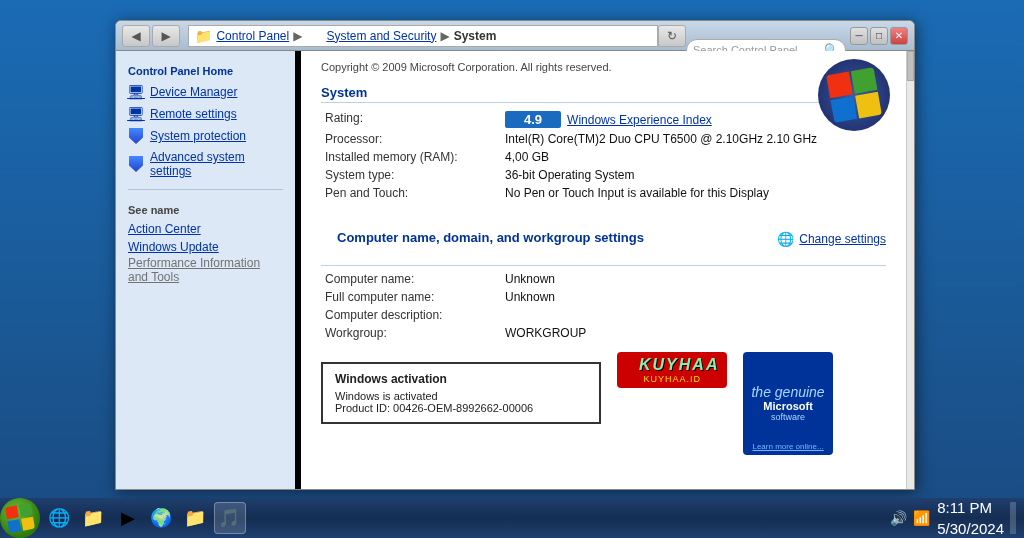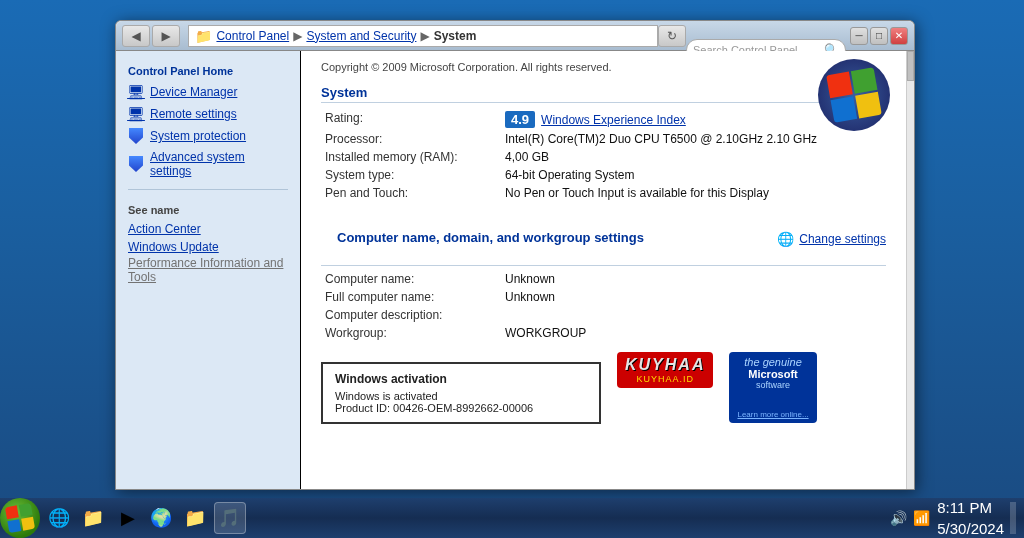--- a/index.html
+++ b/index.html
@@ -162,21 +162,21 @@
     .content-area {
       display: flex;
       flex: 1;
       overflow: hidden;
     }
 
     
     .sidebar {
       width: 185px;
       background: #dce8f5;
-      border-right: 1px solid #000000;
+      border-right: 6px solid #000000;
       padding: 8px 0;
       overflow-y: auto;
     }
     .sidebar-section-title {
       font-size: 11px;
       font-weight: 600;
       color: #003399;
       padding: 6px 12px 4px;
     }
     .sidebar-link {
@@ -284,21 +284,21 @@
     .rating-badge {
       display: inline-flex;
       align-items: center;
       gap: 6px;
     }
     .rating-num {
       background: #1a6abf;
       color: white;
       font-size: 13px;
       font-weight: bold;
-      padding: 1px 6px;
+      padding: 1px 19px;
       border-radius: 2px;
     }
     .rating-link {
       color: #0033aa;
       text-decoration: underline;
       cursor: pointer;
       font-size: 12px;
     }
     .change-settings-link {
       color: #0033aa;
@@ -331,24 +331,25 @@
       background: #cc0000;
       padding: 4px 8px;
       border-radius: 4px;
       display: flex;
       flex-direction: column;
       align-items: center;
     }
     .kuyhaa-text {
       font-size: 16px;
       font-weight: 900;
-      color: #e5e5e5;
+      color: #86efac;
       font-style: italic;
       text-shadow: 1px 1px 0 #000;
       letter-spacing: 2px;
+      margin-left: 14px;
     }
     .kuyhaa-sub {
       font-size: 9px;
       color: #ffdd00;
       letter-spacing: 1px;
     }
     .genuine-badge {
       background: #003399;
       padding: 4px 8px;
       border-radius: 4px;
@@ -390,21 +391,21 @@
   <div class="title-bar">
     <div class="title-btn-left">
       <div class="nav-btn">◀</div>
       <div class="nav-btn">▶</div>
     </div>
 
     <div class="address-path">
       <span style="font-size:14px; margin-right:4px;">📁</span>
       <span style="color:#0033aa; cursor:pointer; text-decoration:underline;">Control Panel</span>
       <span class="sep">▶</span>
-      <span style="color:#0033aa; cursor:pointer; text-decoration:underline;">System and Security</span>
+      <span style="color:#0033aa; cursor:pointer; text-decoration:underline;margin-left:20px;">System and Security</span>
       <span class="sep">▶</span>
       <span style="font-weight:600; color:#333;">System</span>
     </div>
     <div style="display:flex;align-items:center;gap:4px;">
       <div class="nav-btn">↻</div>
     </div>
     <div class="search-box">
       <span style="color:#999; font-size:11px;">Search Control Panel</span>
       <span style="margin-left:auto; font-size:12px;">🔍</span>
     </div>
@@ -479,21 +480,21 @@
         <tr>
           <td>Processor:</td>
           <td>Intel(R) Core(TM)2 Duo CPU   T6500  @ 2.10GHz   2.10 GHz</td>
         </tr>
         <tr>
           <td>Installed memory (RAM):</td>
           <td>4,00 GB</td>
         </tr>
         <tr>
           <td>System type:</td>
-          <td>64-bit Operating System</td>
+          <td>36-bit Operating System</td>
         </tr>
         <tr>
           <td>Pen and Touch:</td>
           <td>No Pen or Touch Input is available for this Display</td>
         </tr>
       </tbody>
         </table>
 
       <div class="computer-section">
         <div style="display:flex; align-items:center; justify-content:space-between; border-bottom:1px solid #c0d0e0; margin-bottom:4px; padding-bottom:2px;">
@@ -529,21 +530,21 @@
         <div class="activation-box">
           <div class="activation-title">Windows activation</div>
           <div class="activation-text">Windows is activated</div>
           <div class="activation-text">Product ID: 00426-OEM-8992662-00006</div>
         </div>
         <div class="kuyhaa-logo">
           <div class="kuyhaa-text">KUYHAA</div>
           <div class="kuyhaa-sub">KUYHAA.ID</div>
         </div>
         <div class="genuine-badge">
-          <div style="font-size:11px; color:#aad4ff; font-style:italic;">the genuine</div>
+          <div style="font-size:14px; color:#aad4ff; font-style:italic;margin-top:28px;">the genuine</div>
           <div class="genuine-text">Microsoft</div>
           <div style="font-size:9px; color:#aad4ff;">software</div>
           <div style="font-size:8px; color:#7ab4ff; text-decoration:underline; cursor:pointer; margin-top:20px;">Learn more online...</div>
         </div>
       </div>
     </div>
 
     <div class="scrollbar">
       <div style="width:100%; height:30px; background:#c0c0c0; border:1px solid #aaa; cursor:pointer;"></div>
     </div>

